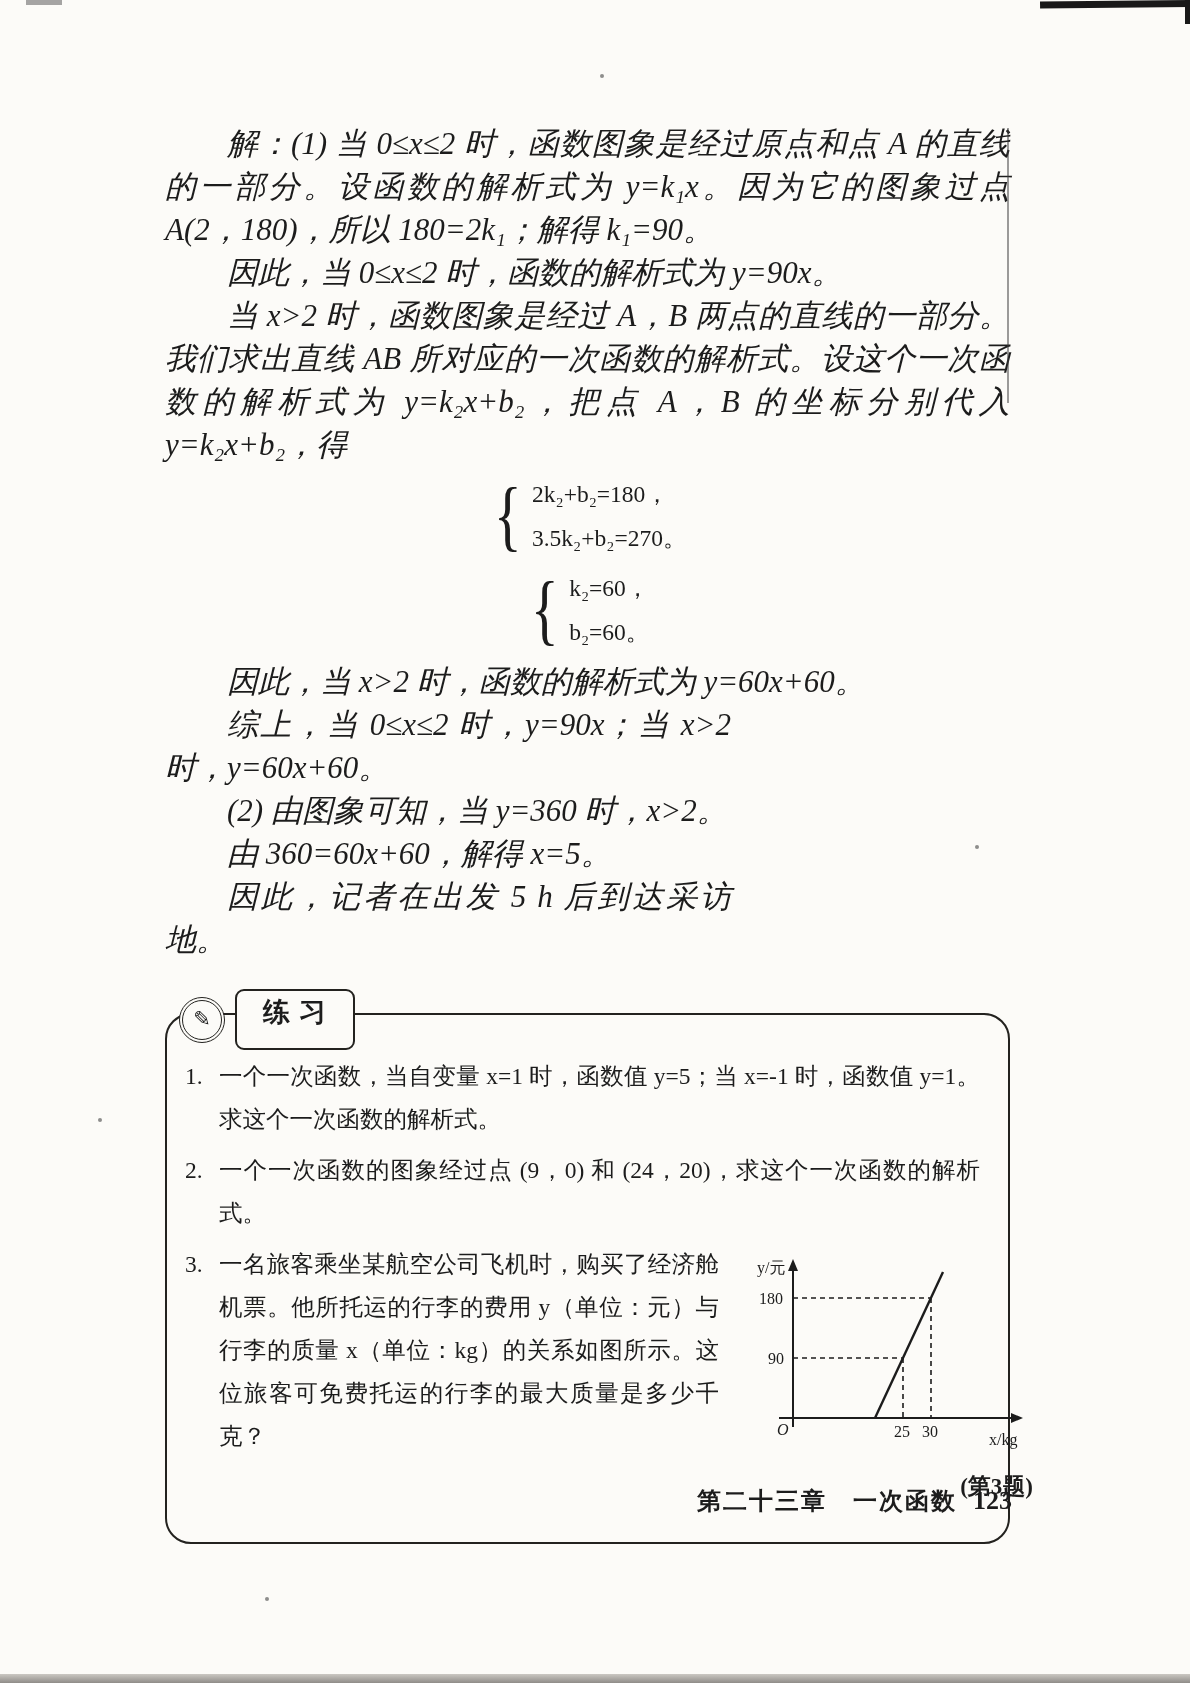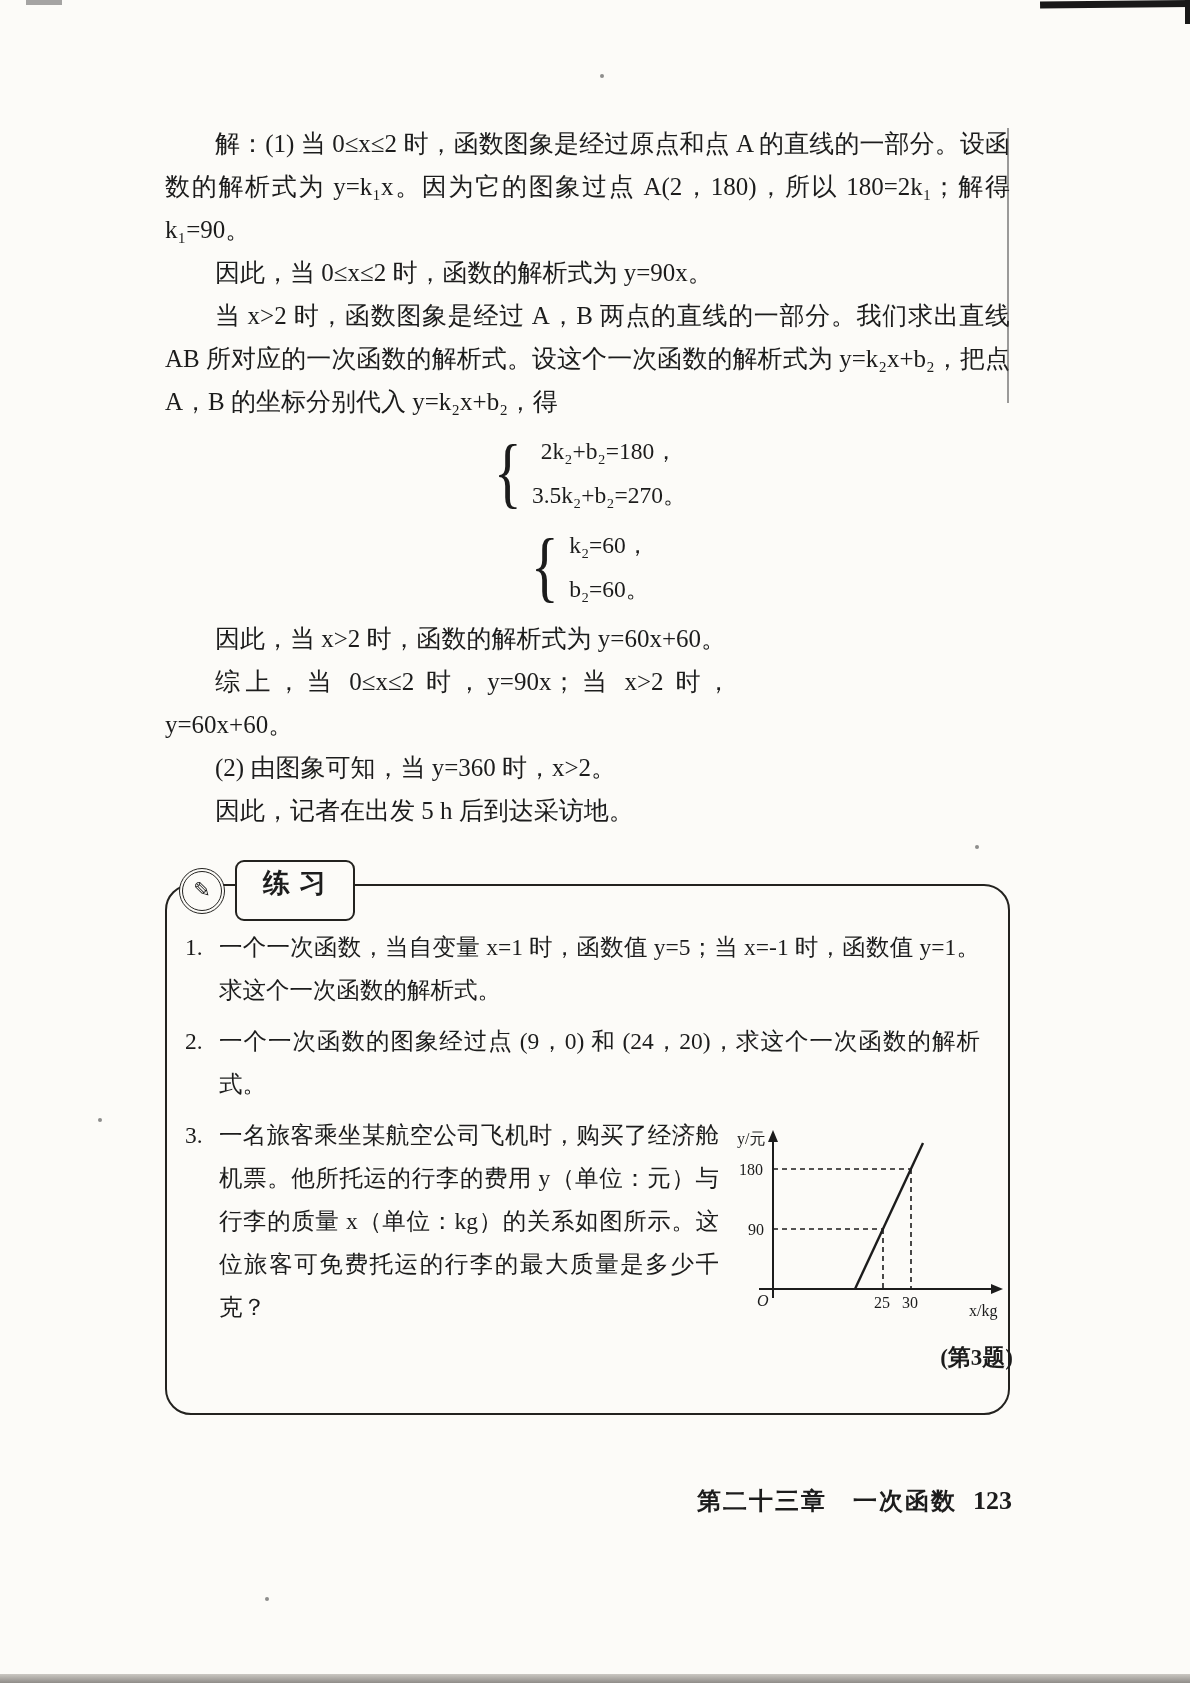--- a/index.html
+++ b/index.html
@@ -3,26 +3,26 @@
 <meta charset="utf-8">
 <style>
   * { margin:0; padding:0; box-sizing:border-box; }
   html,body { background:#e9e7e3; }
   body { font-family:"Liberation Serif","DejaVu Serif",serif; }
   .page {
     position:relative; width:1190px; height:1683px; margin:0 auto;
     background:#fcfbf8; color:#1c1c1c; overflow:hidden;
   }
   .content { position:absolute; left:165px; top:122px; width:845px; }
-  .para { font-size:25px; line-height:43px; text-align:justify; }
+  .para { font-size:31px; line-height:43px; text-align:justify;font-style:italic; }
   .indent { text-indent:2em; }
 
   .equation { display:flex; align-items:center; width:fit-content; margin:6px auto 6px auto; }
   .equation .brace { font-size:78px; font-weight:300; line-height:0.9; margin-right:6px; transform:scaleX(.75); }
-  .eq-lines { font-size:23.5px; line-height:44px;text-align:center; }
+  .eq-lines { font-size:23.5px; line-height:44px; }
 
   .two-col { display:flex; }
   .col-left { width:566px; flex:none; }
   .col-right { flex:1; padding-top:2px; }
   .margin-note { font-size:22.5px; line-height:41px; text-indent:2em; text-align:justify; }
 
   .exercise-box {
     position:relative; margin-top:52px;
     border:2.5px solid #23221f; border-radius:26px;
     padding:40px 28px 26px 18px; min-height:440px;
@@ -33,21 +33,21 @@
     background:#fcfbf8; display:flex; align-items:center; justify-content:center;
     font-size:21px;
   }
   .badge-pill {
     border:2.5px solid #23221f; border-radius:9px; background:#fcfbf8;
     padding:3px 18px 18px 26px; font-size:27px; font-weight:bold; letter-spacing:9px;
   }
   .ex-item { display:flex; font-size:23.5px; line-height:43px; margin-bottom:8px; }
   .ex-num { width:34px; flex:none; }
   .ex-text { flex:1; text-align:justify; }
-  .item3-row { display:flex; gap:2px; }
+  .item3-row { display:flex; gap:22px; }
   .item3-text { width:500px; flex:none; text-align:justify; }
   .fig { flex:1; display:flex; flex-direction:column; align-items:flex-end; padding-top:10px; }
   .fig-caption { font-weight:bold; font-size:23px; margin-top:0px; }
   .fig svg text { font-family:"Liberation Serif","DejaVu Serif",serif; fill:#1c1c1c; }
 
   .footer { position:absolute; right:178px; bottom:166px; font-size:24px; font-weight:bold; letter-spacing:2px; }
   .footer .pagenum { margin-left:16px; font-size:26px; letter-spacing:0; }
 
   
   .edge-bottom { position:absolute; left:0; right:0; bottom:0; height:9px;
@@ -85,20 +85,21 @@
         <div>b₂=60。</div>
       </div>
     </div>
 
     <p class="para indent">因此，当 x&gt;2 时，函数的解析式为 y=60x+60。</p>
 
     <div class="two-col">
       <div class="col-left">
         <p class="para indent">综上，当 0≤x≤2 时，y=90x；当 x&gt;2 时，y=60x+60。</p>
         <p class="para indent">(2) 由图象可知，当 y=360 时，x&gt;2。</p>
+        <p class="para indent">由 360=60x+60，解得 x=5。</p>
         <p class="para indent">因此，记者在出发 5 h 后到达采访地。</p>
       </div>
     </div>
 
     <div class="exercise-box">
       <div class="exercise-badge">
         <span class="badge-circle">✎</span>
         <span class="badge-pill">练习</span>
       </div>
 

